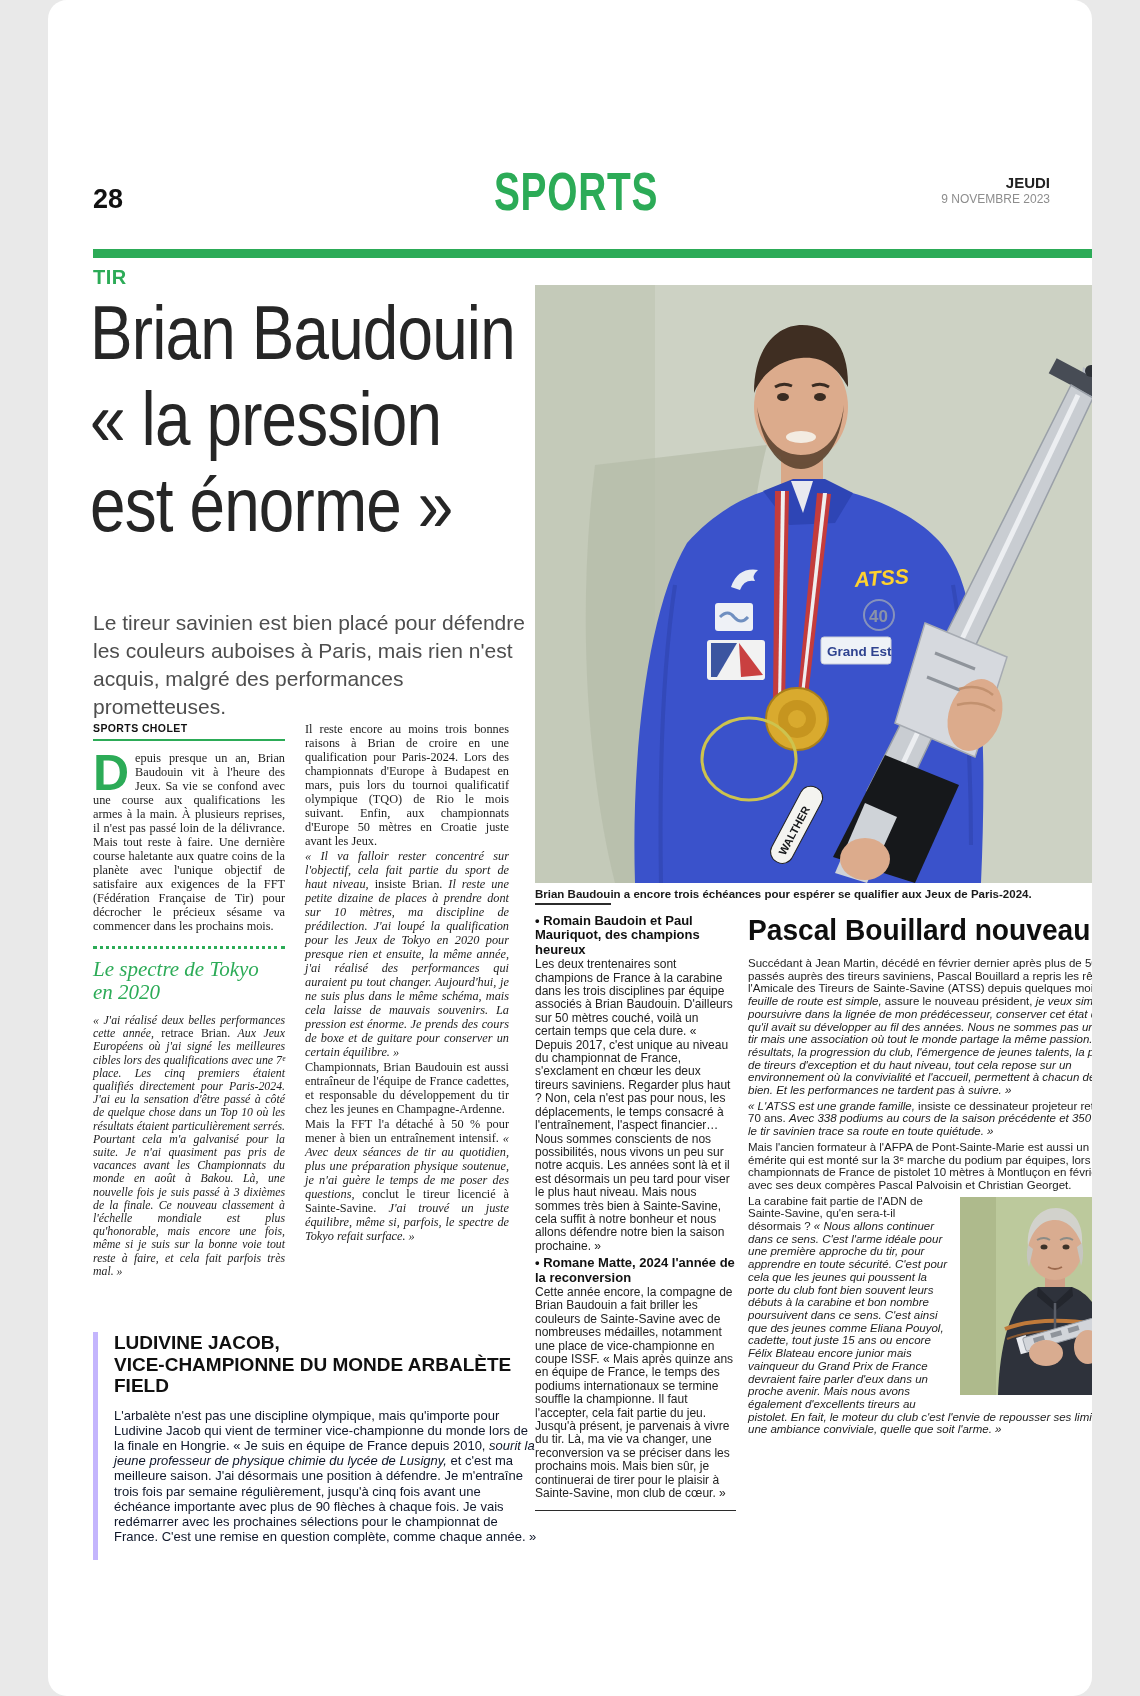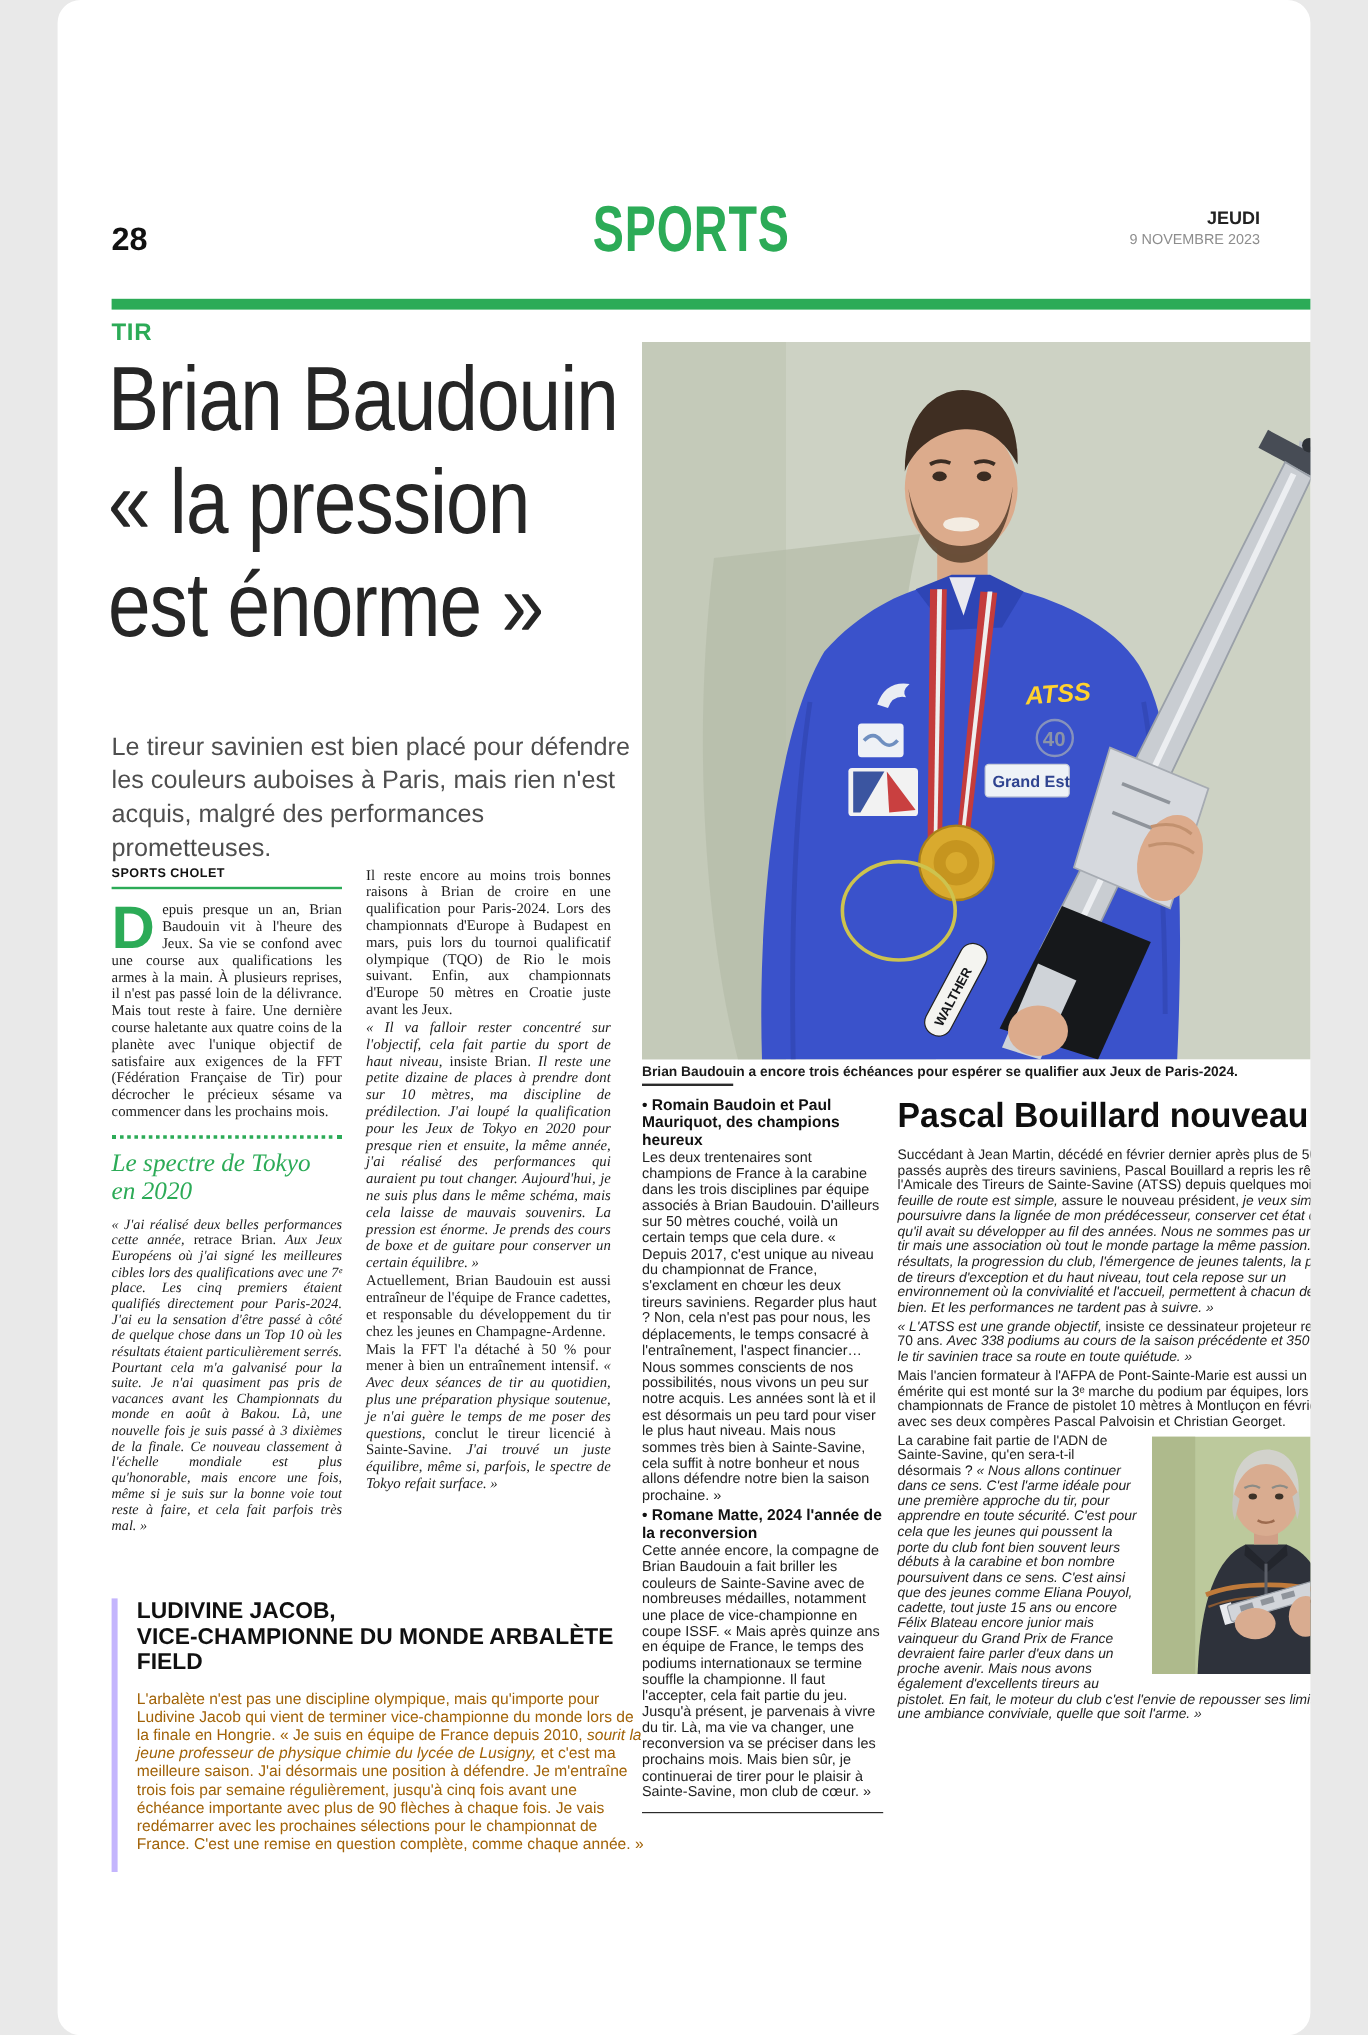--- a/index.html
+++ b/index.html
@@ -43,21 +43,21 @@
   .dotted{border-top:3px dotted var(--green); margin:13px 0 9px;}
   .crosshead{font-family:"Liberation Serif", serif; font-style:italic; font-weight:normal;
     color:var(--green); font-size:21px; line-height:23px; margin:0 0 10px;}
   .quote{font-size:11.8px; line-height:13.2px; font-style:italic;}
   .quote span{font-style:normal;}
   .serif-body em{font-style:italic;}
 
   
   .box{left:45px; top:1332px; width:424px; border-left:5px solid #c4b5fd; padding-left:16px;}
   .box h2{margin:0; font-size:19px; line-height:21.5px; font-weight:bold; color:#101010;}
-  .box p{margin:11px 0 16px; font-size:13px; line-height:15.2px; color:#a16207;}
+  .box p{margin:11px 0 16px; font-size:13px; line-height:15.2px; color:#0f172a;}
   .box p em{font-style:italic;}
 
   
   .subarticle{left:487px; top:903px; width:201px;}
   .sub-rule-top{width:76px; border-top:2px solid #2b2b2b; margin-bottom:9px;}
   .subarticle h4{margin:0 0 1px; font-size:13px; line-height:14.4px; font-weight:bold; color:#101010;}
   .subarticle p{margin:0 0 3px; font-size:12px; line-height:13.4px; color:#222;}
   .sub-rule-bottom{border-top:1.5px solid #2b2b2b; margin-top:10px;}
 
   
@@ -167,21 +167,21 @@
     <h3 class="crosshead">
       <div>Le spectre de Tokyo</div>
       <div>en 2020</div>
     </h3>
     <p class="serif-body quote"><em>« J'ai réalisé deux belles performances cette année, </em><span>retrace Brian. </span><em>Aux Jeux Européens où j'ai signé les meilleures cibles lors des qualifications avec une 7ᵉ place. Les cinq premiers étaient qualifiés directement pour Paris-2024. J'ai eu la sensation d'être passé à côté de quelque chose dans un Top 10 où les résultats étaient particulièrement serrés. Pourtant cela m'a galvanisé pour la suite. Je n'ai quasiment pas pris de vacances avant les Championnats du monde en août à Bakou. Là, une nouvelle fois je suis passé à 3 dixièmes de la finale. Ce nouveau classement à l'échelle mondiale est plus qu'honorable, mais encore une fois, même si je suis sur la bonne voie tout reste à faire, et cela fait parfois très mal. »</em></p>
   </div>
 
   <div class="abs col2">
     <p class="serif-body"><span>Il reste encore au moins trois bonnes raisons à Brian de croire en une qualification pour Paris-2024. Lors des championnats d'Europe à Budapest en mars, puis lors du tournoi qualificatif olympique (TQO) de Rio le mois suivant. Enfin, aux championnats d'Europe 50 mètres en Croatie juste avant les Jeux.</span></p>
     <p class="serif-body"><em>« Il va falloir rester concentré sur l'objectif, cela fait partie du sport de haut niveau, </em><span>insiste Brian. </span><em>Il reste une petite dizaine de places à prendre dont sur 10 mètres, ma discipline de prédilection. J'ai loupé la qualification pour les Jeux de Tokyo en 2020 pour presque rien et ensuite, la même année, j'ai réalisé des performances qui auraient pu tout changer. Aujourd'hui, je ne suis plus dans le même schéma, mais cela laisse de mauvais souvenirs. La pression est énorme. Je prends des cours de boxe et de guitare pour conserver un certain équilibre. »</em></p>
-    <p class="serif-body"><span>Actuellement, Brian Baudouin est aussi entraîneur de l'équipe de France cadettes, et responsable du développement du tir chez les jeunes en Champagne-Ardenne.</span></p>
+    <p class="serif-body"><span>Championnats, Brian Baudouin est aussi entraîneur de l'équipe de France cadettes, et responsable du développement du tir chez les jeunes en Champagne-Ardenne.</span></p>
     <p class="serif-body"><span>Mais la FFT l'a détaché à 50 % pour mener à bien un entraînement intensif. </span><em>« Avec deux séances de tir au quotidien, plus une préparation physique soutenue, je n'ai guère le temps de me poser des questions, </em><span>conclut le tireur licencié à Sainte-Savine. </span><em>J'ai trouvé un juste équilibre, même si, parfois, le spectre de Tokyo refait surface. »</em></p>
   </div>
 
   <section class="abs box">
     <h2>
       <div>LUDIVINE JACOB,</div>
       <div>VICE-CHAMPIONNE DU MONDE ARBALÈTE FIELD</div>
     </h2>
     <p><span>L'arbalète n'est pas une discipline olympique, mais qu'importe pour Ludivine Jacob qui vient de terminer vice-championne du monde lors de la finale en Hongrie. « Je suis en équipe de France depuis 2010, </span><em>sourit la jeune professeur de physique chimie du lycée de Lusigny, </em><span>et c'est ma meilleure saison. J'ai désormais une position à défendre. Je m'entraîne trois fois par semaine régulièrement, jusqu'à cinq fois avant une échéance importante avec plus de 90 flèches à chaque fois. Je vais redémarrer avec les prochaines sélections pour le championnat de France. C'est une remise en question complète, comme chaque année. »</span></p>
   </section>
@@ -191,21 +191,21 @@
     <h4><span>•</span> <span>Romain Baudoin et Paul Mauriquot, des champions heureux</span></h4>
     <p><span>Les deux trentenaires sont champions de France à la carabine dans les trois disciplines par équipe associés à Brian Baudouin. D'ailleurs sur 50 mètres couché, voilà un certain temps que cela dure. « Depuis 2017, c'est unique au niveau du championnat de France, s'exclament en chœur les deux tireurs saviniens. Regarder plus haut ? Non, cela n'est pas pour nous, les déplacements, le temps consacré à l'entraînement, l'aspect financier… Nous sommes conscients de nos possibilités, nous vivons un peu sur notre acquis. Les années sont là et il est désormais un peu tard pour viser le plus haut niveau. Mais nous sommes très bien à Sainte-Savine, cela suffit à notre bonheur et nous allons défendre notre bien la saison prochaine. »</span></p>
     <h4><span>•</span> <span>Romane Matte, 2024 l'année de la reconversion</span></h4>
     <p><span>Cette année encore, la compagne de Brian Baudouin a fait briller les couleurs de Sainte-Savine avec de nombreuses médailles, notamment une place de vice-championne en coupe ISSF. « Mais après quinze ans en équipe de France, le temps des podiums internationaux se termine souffle la championne. Il faut l'accepter, cela fait partie du jeu. Jusqu'à présent, je parvenais à vivre du tir. Là, ma vie va changer, une reconversion va se préciser dans les prochains mois. Mais bien sûr, je continuerai de tirer pour le plaisir à Sainte-Savine, mon club de cœur. »</span></p>
     <div class="sub-rule-bottom"></div>
   </section>
 
   <section class="abs president">
     <h1>Pascal Bouillard nouveau président</h1>
     <p><span>Succédant à Jean Martin, décédé en février dernier après plus de 50 ans passés auprès des tireurs saviniens, Pascal Bouillard a repris les rênes de l'Amicale des Tireurs de Sainte-Savine (ATSS) depuis quelques mois. </span><em>« Ma feuille de route est simple, </em><span>assure le nouveau président, </span><em>je veux simplement poursuivre dans la lignée de mon prédécesseur, conserver cet état d'esprit qu'il avait su développer au fil des années. Nous ne sommes pas un stand de tir mais une association où tout le monde partage la même passion. Les résultats, la progression du club, l'émergence de jeunes talents, la présence de tireurs d'exception et du haut niveau, tout cela repose sur un environnement où la convivialité et l'accueil, permettent à chacun de se sentir bien. Et les performances ne tardent pas à suivre. »</em></p>
-    <p><em>« L'ATSS est une grande objectif, </em><span>insiste ce dessinateur projeteur retraité de 70 ans. </span><em>Avec 338 podiums au cours de la saison précédente et 350 licenciés, le tir savinien trace sa route en toute quiétude. »</em></p>
+    <p><em>« L'ATSS est une grande famille, </em><span>insiste ce dessinateur projeteur retraité de 70 ans. </span><em>Avec 338 podiums au cours de la saison précédente et 350 licenciés, le tir savinien trace sa route en toute quiétude. »</em></p>
     <p><span>Mais l'ancien formateur à l'AFPA de Pont-Sainte-Marie est aussi un tireur émérite qui est monté sur la 3ᵉ marche du podium par équipes, lors des championnats de France de pistolet 10 mètres à Montluçon en février dernier avec ses deux compères Pascal Palvoisin et Christian Georget.</span></p>
     <p>
       <span class="photo-float">
         <svg width="186" height="198" viewBox="0 0 186 198" preserveAspectRatio="none">
           <rect width="186" height="198" fill="#bcc99c"></rect>
           <rect x="150" width="36" height="198" fill="#c6d2a8"></rect>
           <rect x="0" width="36" height="198" fill="#aab788" opacity=".8"></rect>
           <path d="M38,198 C40,138 54,100 78,90 L112,90 C140,100 152,138 154,198 Z" fill="#2e323b"></path>
           <path d="M45,132 C72,121 120,121 149,132" stroke="#c07a3a" stroke-width="4" fill="none"></path>
           <path d="M47,142 C74,131 118,131 147,142" stroke="#8a5a33" stroke-width="2" fill="none"></path>

